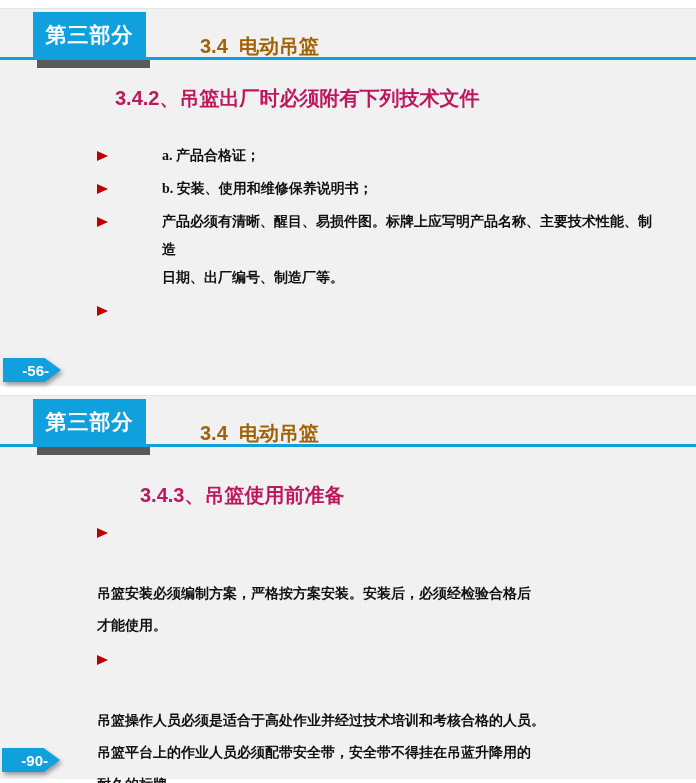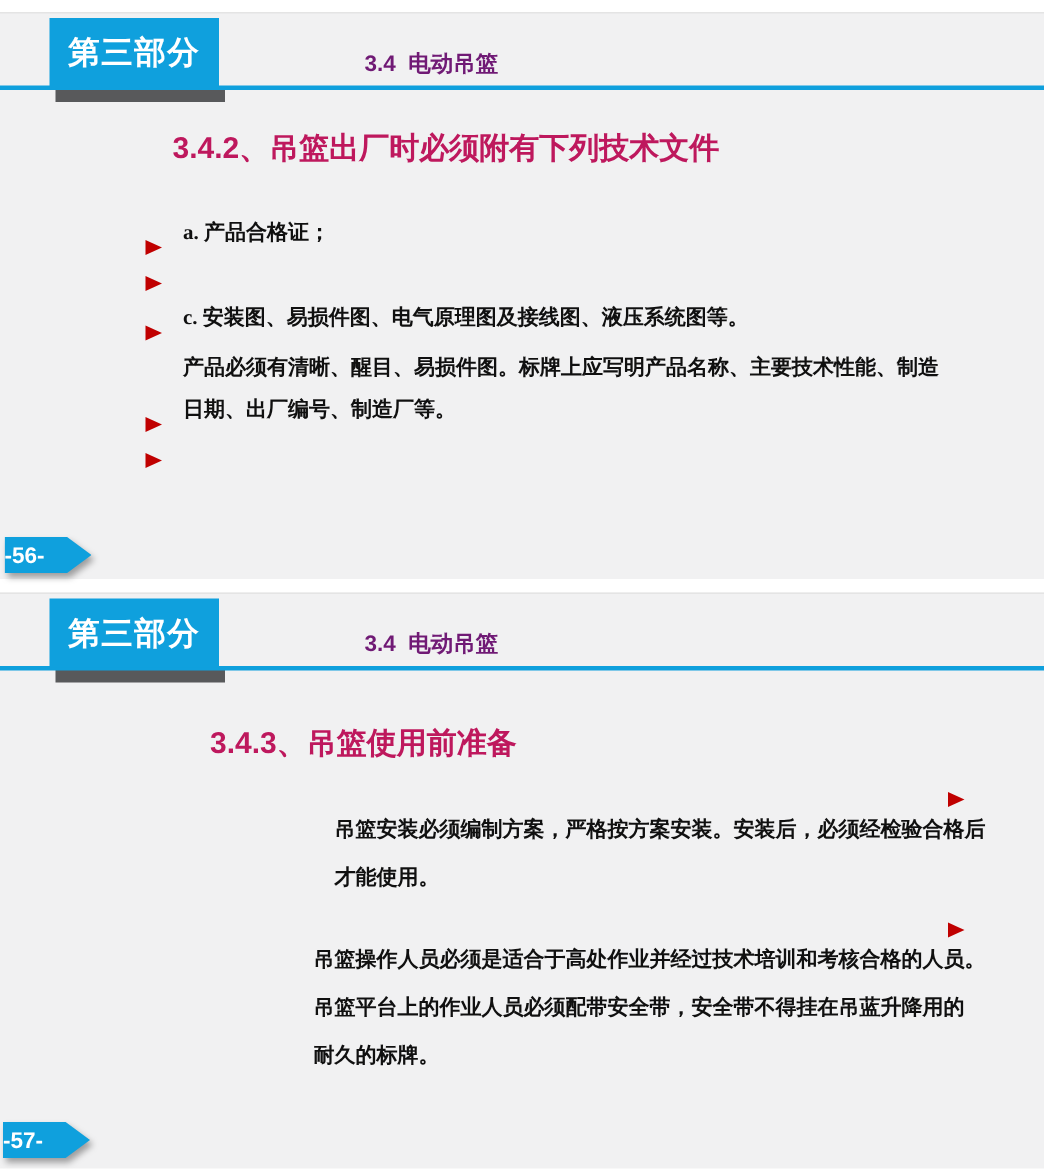--- a/index.html
+++ b/index.html
@@ -58,25 +58,24 @@
     top: 48px;
     width: 696px;
     height: 3px;
     background: #0FA0DD;
     z-index: 2;
   }
   .section-title {
     position: absolute;
     left: 200px;
     top: 24px;
-    font-size: 15px;
-    font-weight: bold;
-    color: #701a75;
+    font-size: 20px;
+    font-weight: bold;
+    color: #a16207;
     white-space: pre;
-    margin-left: 43px;
   }
 
   
   .slide-title {
     position: absolute;
     font-size: 20px;
     font-weight: bold;
     color: #be185d;
     white-space: pre;
   }
@@ -86,21 +85,22 @@
   .bullets {
     position: absolute;
     left: 97px;
     width: 560px;
   }
   #slide1 .bullets { top: 133px; }
   #slide2 .bullets { top: 121px; }
 
   .bullet {
     display: flex;
-    align-items: flex-end;
+    align-items: flex-start;
+    gap: 40px;
   }
   #slide1 .bullet { margin-bottom: 5px; }
   #slide2 .bullet { margin-bottom: 2px; flex-direction: column; }
 
   .bullet-arrow {
     flex: 0 0 auto;
     width: 0;
     height: 0;
     border-left: 11px solid #C00000;
     border-top: 5px solid transparent;
@@ -129,21 +129,21 @@
   #slide2 .badge-wrap { left: 2px; top: 352px; }
   .page-badge {
     width: 58px;
     height: 24px;
     background: #0FA0DD;
     color: #ffffff;
     font-size: 15px;
     font-weight: bold;
     display: flex;
     align-items: center;
-    justify-content: flex-start;
+    justify-content: flex-end;
     padding-right: 12px;
     box-sizing: border-box;
     clip-path: polygon(0 0, 72% 0, 100% 50%, 72% 100%, 0 100%);
   }
 </style>
 </head>
 <body>
 
 <div id="page">
 
@@ -157,24 +157,21 @@
 
     <h2 class="slide-title" style="margin:0">3.4.2、吊篮出厂时必须附有下列技术文件</h2>
 
     <div class="bullets">
       <div class="bullet">
         <span class="bullet-arrow"></span>
         <span class="bullet-text">a. 产品合格证；</span>
       </div>
       <div class="bullet">
         <span class="bullet-arrow"></span>
-      </div>
-      <div class="bullet">
-        <span class="bullet-arrow"></span>
-        <span class="bullet-text">c. 安装图、易损件图、电气原理图及接线图、液压系统图等。</span>
+        <span class="bullet-text">b. 安装、使用和维修保养说明书；</span>
       </div>
       <div class="bullet">
         <span class="bullet-arrow"></span>
         <span class="bullet-text">产品必须有清晰、醒目、易损件图。标牌上应写明产品名称、主要技术性能、制造
 日期、出厂编号、制造厂等。</span>
       </div>
       <div class="bullet">
         <span class="bullet-arrow"></span>
       </div>
     </div>
@@ -205,18 +202,18 @@
       <div class="bullet">
         <span class="bullet-arrow"></span>
         <span class="bullet-text">吊篮操作人员必须是适合于高处作业并经过技术培训和考核合格的人员。
 吊篮平台上的作业人员必须配带安全带，安全带不得挂在吊蓝升降用的
 耐久的标牌。</span>
       </div>
     </div>
 
     <div class="badge-wrap">
       <div class="page-badge">
-        <span>-57-</span>
+        <span>-90-</span>
       </div>
     </div>
   </section>
 
 </div>
 
 </body></html>

